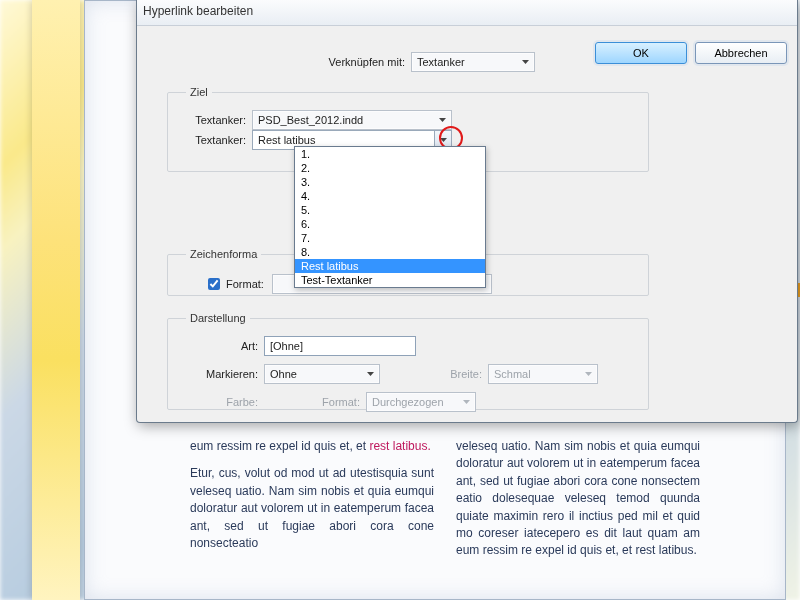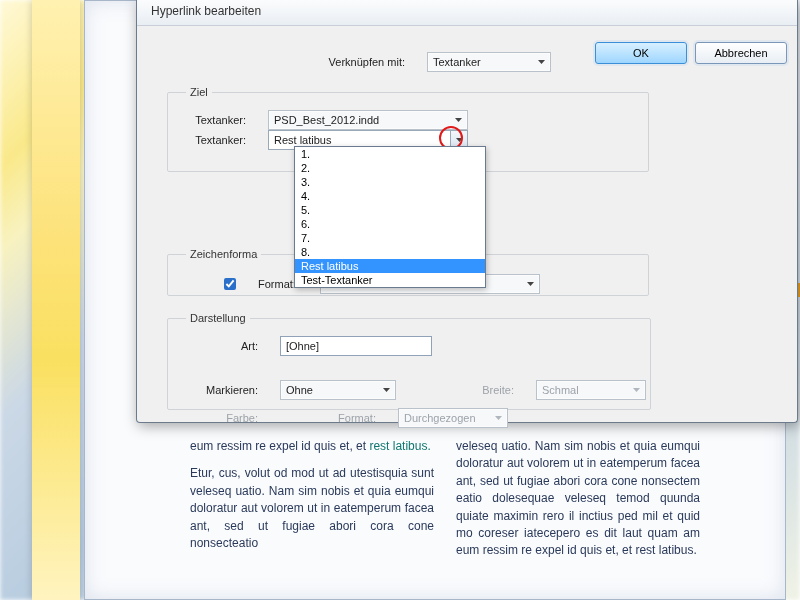--- a/index.html
+++ b/index.html
@@ -19,48 +19,48 @@
     position: absolute; left: 84px; right: 14px; top: 0; bottom: 0;
     background: #fafbfd; border: 1px solid #a7b6c8;
     box-shadow: inset 0 0 20px rgba(150,170,200,0.3);
   }
   .doc-text {
     position: absolute; left: 190px; top: 438px; width: 510px;
     columns: 2; column-gap: 22px;
     font-family: Georgia, serif; font-size: 12px; line-height: 1.45;
     color: #2a3a5a; text-align: justify;
   }
-  .doc-text .red { color: #0f766e; }
+  .doc-text .red { color: #be185d; }
   .dialog {
     position: absolute; left: 136px; top: 0; width: 662px; height: 423px;
     background: #f0f0f0;
     border: 1px solid #6b7b8c; border-top: none;
     box-shadow: 2px 3px 14px rgba(0,0,0,0.35);
     border-radius: 0 0 4px 4px;
   }
   .titlebar {
-    height: 26px; padding: 4px 14px;
+    height: 26px; padding: 4px 6px;
     background: linear-gradient(#fbfcfd, #e9eef4);
     border-bottom: 1px solid #c8cfd8;
     font-size: 12px; color: #333;
   }
   .dlg-body { position: absolute; left: 10px; right: 10px; top: 34px; bottom: 10px; }
   .btn {
     width: 92px; height: 22px; font-size: 11px;
     border: 1px solid #7a96b8; border-radius: 3px;
     background: linear-gradient(#fff, #e8eef4);
     box-shadow: 0 0 0 2px rgba(120,170,230,0.12);
     cursor: default;
   }
   .btn.ok {
     background: linear-gradient(#d8f0ff, #9ed6ff);
     border-color: #3b8fd8; font-weight: 400;
   }
   .right-btns { position: absolute; right: 0; top: 8px; display: flex; flex-direction: row; gap: 8px; align-items: flex-end; }
-  .row { display: flex; align-items: center; gap: 22px; font-size: 11px; color: #222; }
+  .row { display: flex; align-items: center; gap: 6px; font-size: 11px; color: #222; }
   .lbl { text-align: right; display: inline-block; }
   .linkwith { position: absolute; left: 170px; top: 18px; }
   fieldset.grp {
     position: absolute; left: 20px; width: 482px;
     border: 1px solid #cfd3d8; border-radius: 2px;
     font-size: 11px; padding: 10px 4px 14px 12px;
   }
   fieldset.grp legend { padding: 0 4px; margin-left: 6px; color: #333; }
   #grp-ziel { top: 52px; height: 86px; }
   #grp-zf   { top: 214px; height: 48px; }
@@ -179,21 +179,21 @@
     </fieldset>
 
     <fieldset class="grp" id="grp-dar">
       <legend>Darstellung</legend>
       <div class="row" style="margin-top:2px">
         <span class="lbl" style="width:78px">Art:</span>
         <div class="combo flat" style="width:152px; border:1px solid #8fa2b8; background:#fff">
           <span>[Ohne]</span>
         </div>
       </div>
-      <div class="row" style="margin-top:24px">
+      <div class="row" style="margin-top:8px">
         <span class="lbl" style="width:78px">Markieren:</span>
         <div class="combo flat" style="width:116px">
           <span>Ohne</span>
           <span class="arrow">
               <svg viewBox="0 0 7 4">
                 <path d="M0 0 L3.5 4 L7 0 Z" fill="#444"></path>
               </svg>
             </span>
         </div>
         <span class="lbl disabled-lbl" style="width:96px">Breite:</span>

